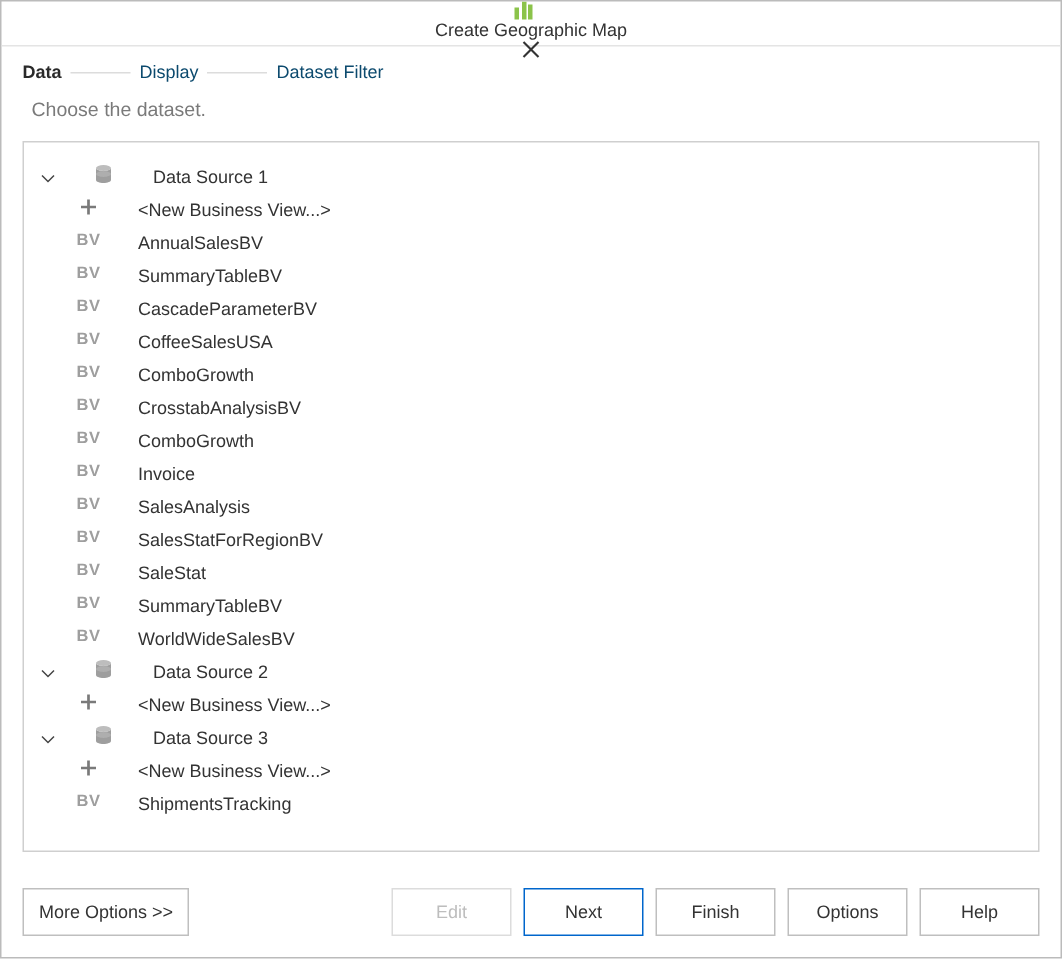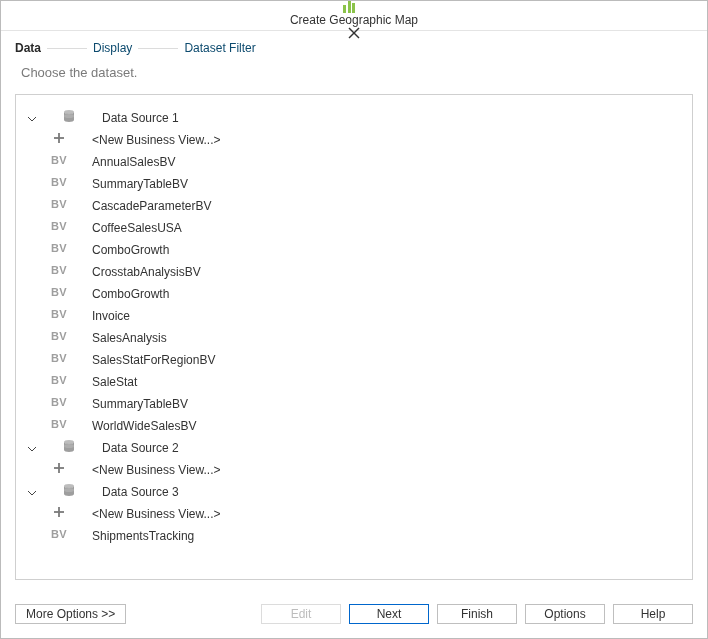--- a/index.html
+++ b/index.html
@@ -113,21 +113,21 @@
 
   .footer {
     display: flex;
     align-items: center;
     padding: 10px 14px 14px 14px;
     gap: 8px;
   }
   .footer .spacer { flex: 1; }
   .btn {
     min-width: 80px;
-    height: 20px;
+    height: 32px;
     background: #fff;
     border: 1px solid #bfbfbf;
     font-size: 12px;
     color: #333;
     cursor: pointer;
     padding: 0 10px;
   }
   .btn:disabled {
     color: #bdbdbd;
     border-color: #dcdcdc;

